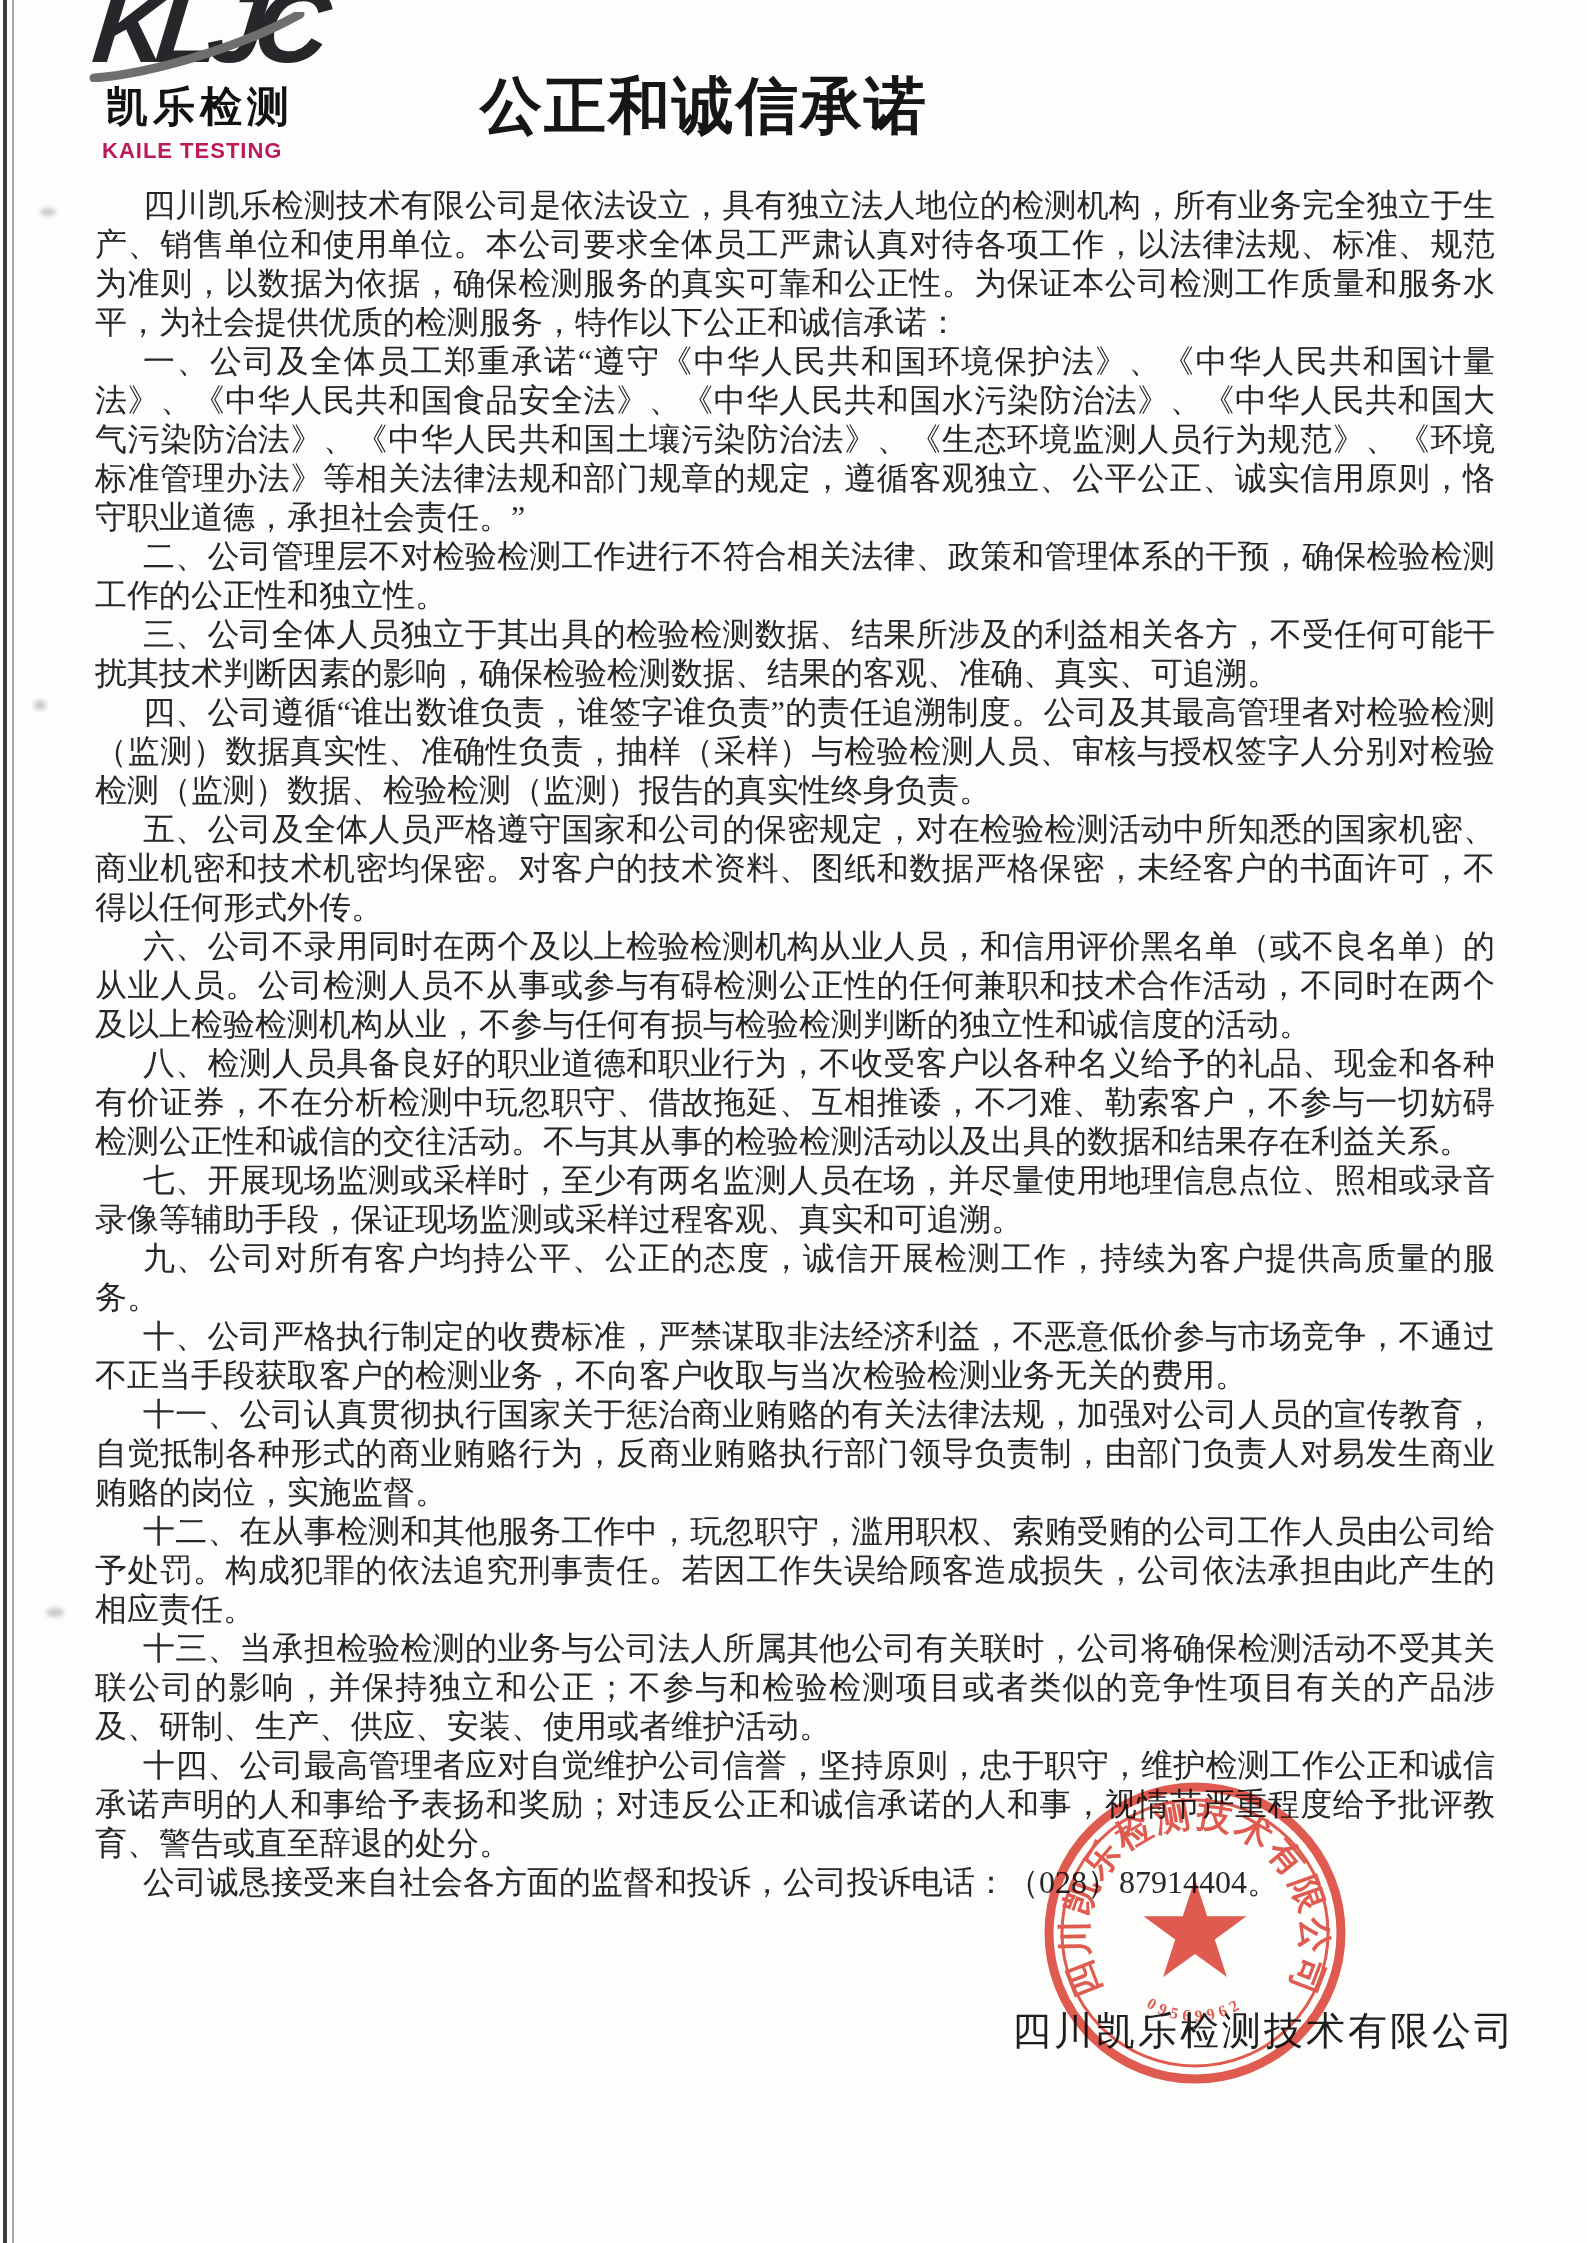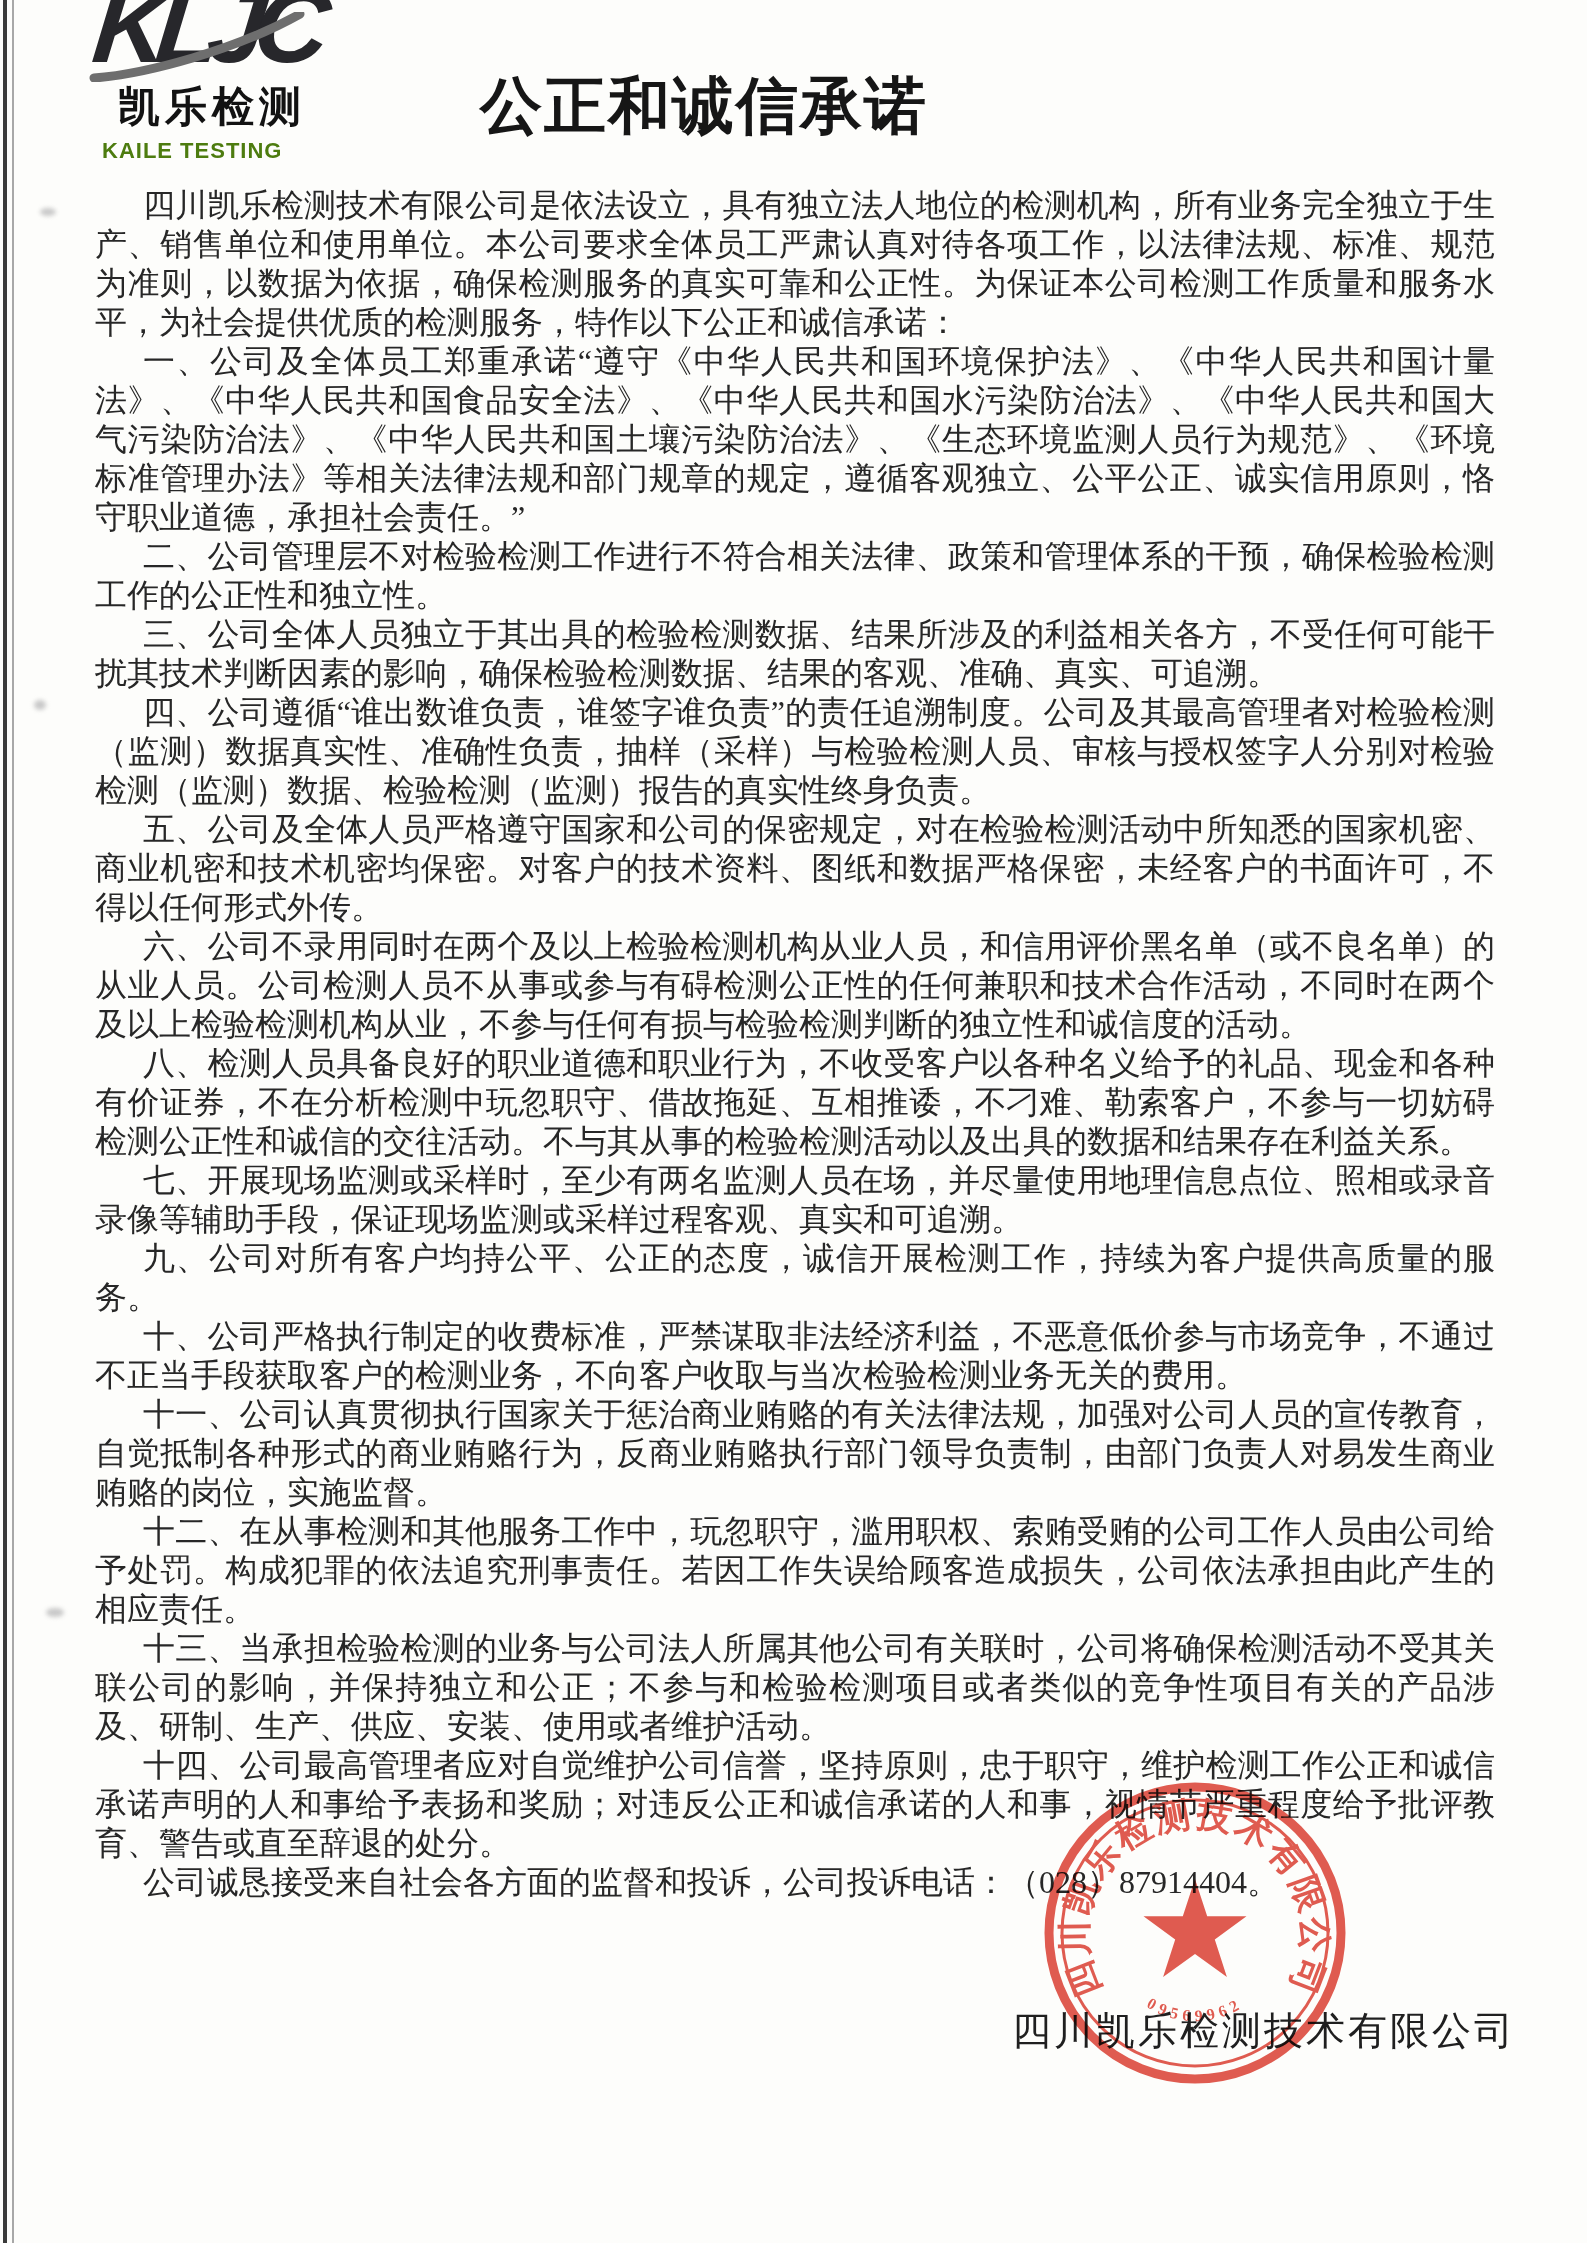--- a/index.html
+++ b/index.html
@@ -29,26 +29,26 @@
     font-size:104px; line-height:1;
     letter-spacing:-12px;
     color:#27272b;
     transform:skewX(-6deg);
     padding-left:14px;
   }
   .swoosh { position:absolute; left:6px; top:38px; pointer-events:none; }
   .logo-cn {
     font-family:"Liberation Sans", sans-serif;
     font-weight:bold; font-size:42px; line-height:1;
-    letter-spacing:5px; color:#121212; margin:8px 0 0 38px;
+    letter-spacing:5px; color:#121212; margin:8px 0 0 26px;
   }
   .logo-en {
     font-family:"Liberation Sans", sans-serif;
     font-weight:bold; font-size:22px; line-height:1;
-    letter-spacing:1px; color:#4d7c0f; margin:12px 0 0 22px;
+    letter-spacing:1px; color:#be185d; margin:12px 0 0 22px;
   }
 
   .title {
     position:absolute; top:64px; left:460px;
     font-size:62px; font-weight:bold; color:#161616;
     letter-spacing:2px; white-space:nowrap;margin-left:20px;
   }
 
   .body-text {
     position:absolute; top:186px; left:95px; width:1400px;

